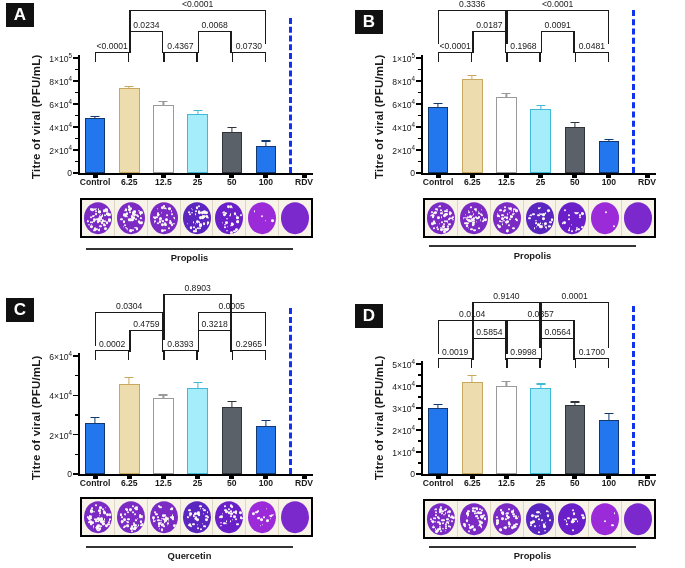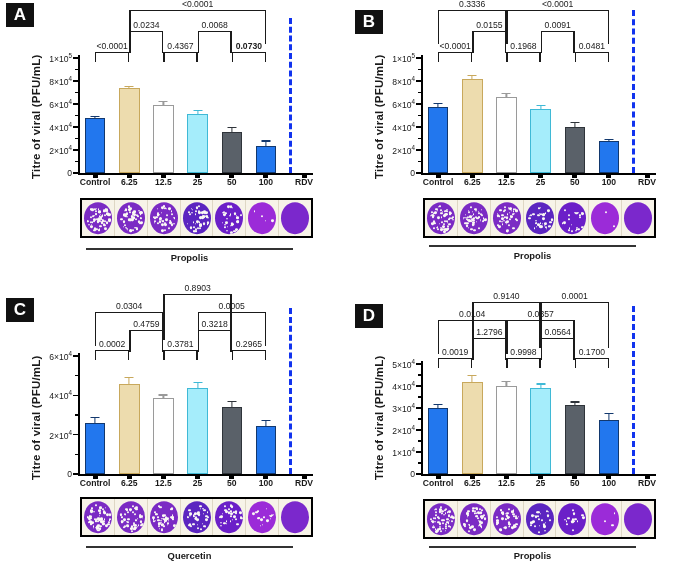--- a/index.html
+++ b/index.html
@@ -141,21 +141,21 @@
         <div class="top"></div>
         <div class="lt" style="height: 10px;"></div>
         <div class="rt" style="height: 10px;"></div>
       </div>
       <div class="pval" style="left: 180.5px; top: 41px;">0.4367</div>
       <div class="brk" style="left: 231.75px; top: 52px; width: 34.1667px; height: 10px;">
         <div class="top"></div>
         <div class="lt" style="height: 10px;"></div>
         <div class="rt" style="height: 10px;"></div>
       </div>
-      <div class="pval" style="left: 248.833px; top: 41px; font-weight: bold;">0.0730</div>
+      <div class="pval" style="left: 248.833px; top: 41px;">0.0730</div>
       <div class="brk" style="left: 129.25px; top: 31px; width: 34.1667px; height: 22px;">
         <div class="top"></div>
         <div class="lt" style="height: 22px;"></div>
         <div class="rt" style="height: 22px;"></div>
       </div>
       <div class="pval" style="left: 146.333px; top: 20px;">0.0234</div>
       <div class="brk" style="left: 197.583px; top: 31px; width: 34.1667px; height: 22px;">
         <div class="top"></div>
         <div class="lt" style="height: 22px;"></div>
         <div class="rt" style="height: 22px;"></div>
@@ -532,21 +532,21 @@
         <div class="top"></div>
         <div class="lt" style="height: 10px;"></div>
         <div class="rt" style="height: 10px;"></div>
       </div>
       <div class="pval" style="left: 248.833px; top: 41px;">0.0481</div>
       <div class="brk" style="left: 129.25px; top: 31px; width: 34.1667px; height: 22px;">
         <div class="top"></div>
         <div class="lt" style="height: 22px;"></div>
         <div class="rt" style="height: 22px;"></div>
       </div>
-      <div class="pval" style="left: 146.333px; top: 20px;">0.0155</div>
+      <div class="pval" style="left: 146.333px; top: 20px;">0.0187</div>
       <div class="brk" style="left: 197.583px; top: 31px; width: 34.1667px; height: 22px;">
         <div class="top"></div>
         <div class="lt" style="height: 22px;"></div>
         <div class="rt" style="height: 22px;"></div>
       </div>
       <div class="pval" style="left: 214.667px; top: 20px;">0.0091</div>
       <div class="brk" style="left: 95.0833px; top: 10px; width: 68.3333px; height: 34px;">
         <div class="top"></div>
         <div class="lt" style="height: 34px;"></div>
         <div class="rt" style="height: 34px;"></div>
@@ -869,21 +869,21 @@
         <div class="top"></div>
         <div class="lt" style="height: 10px;"></div>
         <div class="rt" style="height: 10px;"></div>
       </div>
       <div class="pval" style="left: 112.167px; top: 55px;">0.0002</div>
       <div class="brk" style="left: 163.417px; top: 66px; width: 34.1667px; height: 10px;">
         <div class="top"></div>
         <div class="lt" style="height: 10px;"></div>
         <div class="rt" style="height: 10px;"></div>
       </div>
-      <div class="pval" style="left: 180.5px; top: 55px;">0.3781</div>
+      <div class="pval" style="left: 180.5px; top: 55px;">0.8393</div>
       <div class="brk" style="left: 231.75px; top: 66px; width: 34.1667px; height: 10px;">
         <div class="top"></div>
         <div class="lt" style="height: 10px;"></div>
         <div class="rt" style="height: 10px;"></div>
       </div>
       <div class="pval" style="left: 248.833px; top: 55px;">0.2965</div>
       <div class="brk" style="left: 129.25px; top: 46px; width: 34.1667px; height: 22px;">
         <div class="top"></div>
         <div class="lt" style="height: 22px;"></div>
         <div class="rt" style="height: 22px;"></div>
@@ -1280,21 +1280,21 @@
         <div class="top"></div>
         <div class="lt" style="height: 10px;"></div>
         <div class="rt" style="height: 10px;"></div>
       </div>
       <div class="pval" style="left: 248.833px; top: 63px;">0.1700</div>
       <div class="brk" style="left: 129.25px; top: 54px; width: 34.1667px; height: 22px;">
         <div class="top"></div>
         <div class="lt" style="height: 22px;"></div>
         <div class="rt" style="height: 22px;"></div>
       </div>
-      <div class="pval" style="left: 146.333px; top: 43px;">1.2796</div>
+      <div class="pval" style="left: 146.333px; top: 43px;">0.5854</div>
       <div class="brk" style="left: 197.583px; top: 54px; width: 34.1667px; height: 22px;">
         <div class="top"></div>
         <div class="lt" style="height: 22px;"></div>
         <div class="rt" style="height: 22px;"></div>
       </div>
       <div class="pval" style="left: 214.667px; top: 43px;">0.0564</div>
       <div class="brk" style="left: 95.0833px; top: 36px; width: 68.3333px; height: 34px;">
         <div class="top"></div>
         <div class="lt" style="height: 34px;"></div>
         <div class="rt" style="height: 34px;"></div>

